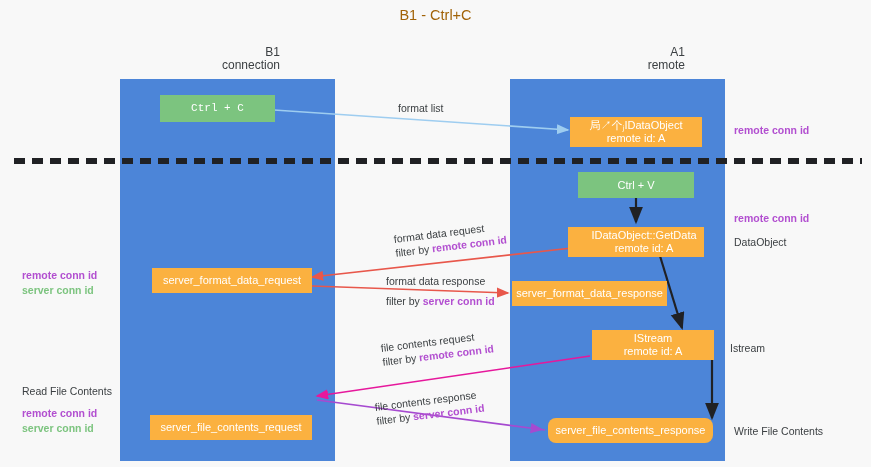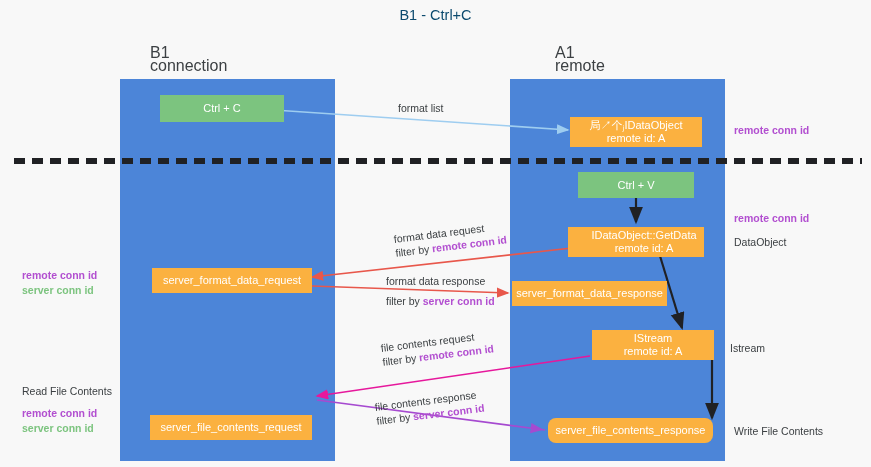--- a/index.html
+++ b/index.html
@@ -8,25 +8,25 @@
     background:#f8f8f8;
     font-family:"Liberation Sans", sans-serif;
     color:#3c4043;
     position:relative;
     overflow:hidden;
   }
   #stage{position:absolute;left:0;top:0;width:871px;height:467px;}
   svg#wires{position:absolute;left:0;top:0;width:871px;height:467px;pointer-events:none;}
 
   .lane{position:absolute;background:#4c85d8;}
-  .lane-head{position:absolute;text-align:left;font-size:16px;line-height:13px;color:#3c4043;}
+  .lane-head{position:absolute;text-align:right;font-size:12px;line-height:13px;color:#3c4043;}
 
   .title{
     position:absolute;left:0;top:6px;width:871px;text-align:center;
-    font-size:14.5px;line-height:19px;color:#0c4a6e;
+    font-size:14.5px;line-height:19px;color:#a16207;
   }
 
   .node{
     position:absolute;box-sizing:border-box;
     display:flex;flex-direction:column;align-items:center;justify-content:center;
     color:#ffffff;font-size:11px;line-height:13px;text-align:center;
   }
   .node.green{background:#7cc47f;}
   .node.orange{background:#fbb140;text-align:center;}
   .node .l2{font-size:11px;}
@@ -92,21 +92,21 @@
 
     <line x1="660" y1="256" x2="682" y2="328" stroke="#202124" stroke-width="2.2" marker-end="url(#ar-black)"></line>
 
     <line x1="590" y1="356" x2="317" y2="396" stroke="#e6189c" stroke-width="1.6" marker-end="url(#ar-magenta)"></line>
 
     <line x1="317" y1="400" x2="545" y2="430" stroke="#a64ad0" stroke-width="1.6" marker-end="url(#ar-violet)"></line>
 
     <line x1="712" y1="360" x2="712" y2="418" stroke="#202124" stroke-width="2.2" marker-end="url(#ar-black)"></line>
   </svg>
 
-  <div class="node green" style="left:160px;top:95px;width:124px;height:27px;">
+  <div class="node green" style="left:160px;top:95px;width:115px;height:27px;font-family:Liberation Mono, monospace;">
     <div>Ctrl + C</div>
   </div>
 
   <div class="node orange" style="left:570px;top:117px;width:132px;height:30px;">
     <div>局↗个ⱼIDataObject</div>
     <div class="l2">remote id: A</div>
   </div>
 
   <div class="node green" style="left:578px;top:172px;width:116px;height:26px;">
     <div>Ctrl + V</div>

